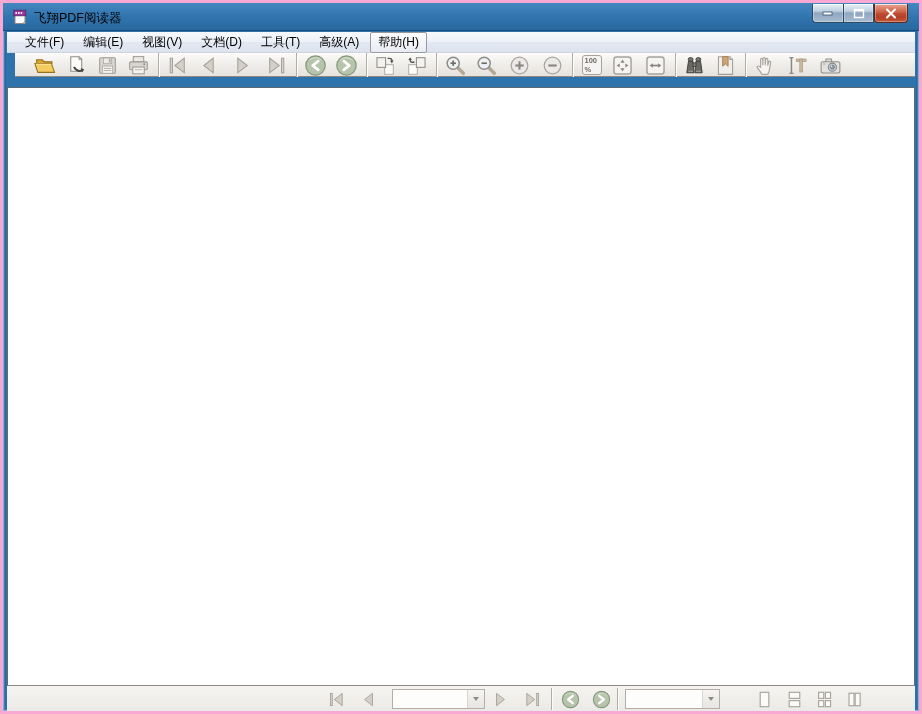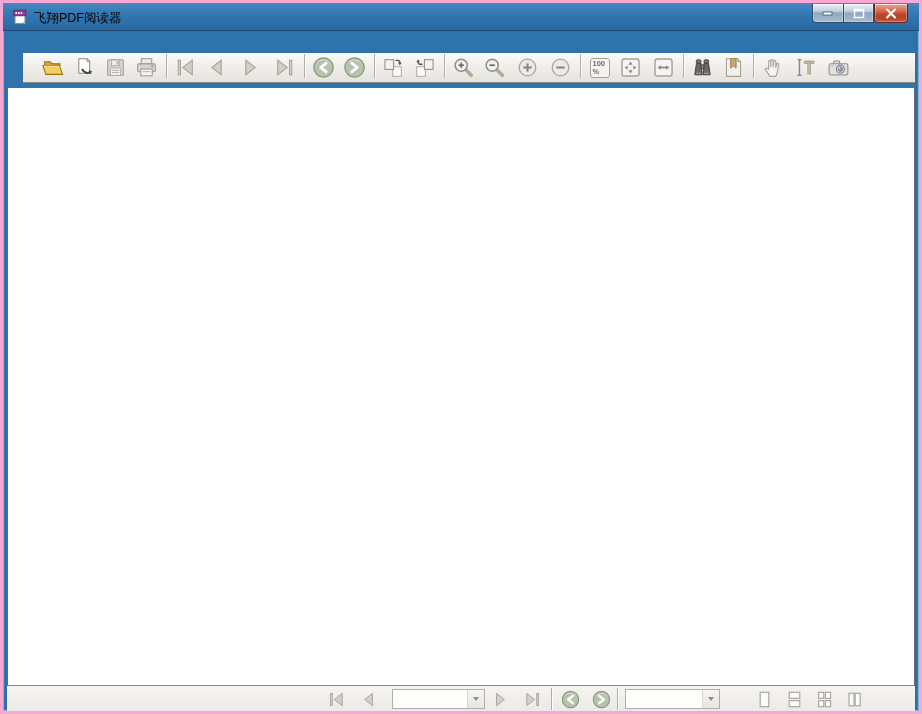--- a/index.html
+++ b/index.html
@@ -29,24 +29,24 @@
   
   .menubar{ position:absolute; top:29px; left:4px; right:4px; height:21px;
     background:linear-gradient(180deg,#f7fafd 0%,#edf1f8 48%,#e2e8f2 52%,#dde4ef 100%);
     border-bottom:1px solid #cfd4dc;
     display:flex; align-items:center; padding-left:10px; font-size:12px; color:#000; }
   .menu-item{ padding:2px 8px; margin-right:3px; white-space:nowrap; cursor:default; }
   .menu-item.hot{ border:1px solid #979ba1; border-radius:2px;
     background:linear-gradient(180deg,#fdfdfe 0%,#e8ecf2 100%);
     padding:1px 7px; }
   
-  .toolbar{ position:absolute; top:50px; left:20px; right:4px; height:30px;
+  .toolbar{ position:absolute; top:50px; left:12px; right:4px; height:24px;
     background:linear-gradient(180deg,#fbfaf8 0%,#efedea 50%,#e6e3de 100%);
     border-top:1px solid #fff; border-bottom:1px solid #8d8982;
-    display:flex; padding-left:17px; }
+    display:flex; align-items:center; padding-left:17px; }
   .tb-btn{ width:27px; height:27px; display:flex; align-items:center; justify-content:center; margin-right:4px; cursor:default; }
   .sep{ width:1px; height:24px; background:#b2aea6; box-shadow:1px 0 0 #fdfcfb; margin:0 5px 0 2px; }
   .actual-size-box{ width:20px; height:20px; border:1.4px solid #a6a29b; border-radius:3px;
     background:#f5f4f2; color:#716d66; font-size:7.5px; line-height:1.15; text-align:left;
     padding:1px 0 0 2px; font-weight:bold; }
   
   .content{ position:absolute; top:84px; left:4px; right:4px; height:599px;
     background:#ffffff; border:1px solid #5e6871; border-bottom-color:#8d8982; }
   
   .statusbar{ position:absolute; top:683px; left:4px; right:4px; height:26px;
@@ -239,20 +239,29 @@
         </svg>
       </div>
       <div class="winbtn close">
         <svg width="12" height="11" viewBox="0 0 12 11">
           <path d="M2 1.5L10 9.5M10 1.5L2 9.5" stroke="#ffffff" stroke-width="2" stroke-linecap="round"></path>
         </svg>
       </div>
     </div>
   </div>
 
+  <div class="menubar">
+    <span class="menu-item">文件(F)</span>
+    <span class="menu-item">编辑(E)</span>
+    <span class="menu-item">视图(V)</span>
+    <span class="menu-item">文档(D)</span>
+    <span class="menu-item">工具(T)</span>
+    <span class="menu-item">高级(A)</span>
+    <span class="menu-item hot">帮助(H)</span>
+  </div>
 
   <div class="toolbar">
     <div class="tb-btn">
         <svg width="25" height="25" viewBox="0 0 24 24">
           <use href="#sym-folder"></use>
         </svg>
       </div>
     <div class="tb-btn">
         <svg width="25" height="25" viewBox="0 0 24 24">
           <use href="#sym-saveas"></use>

